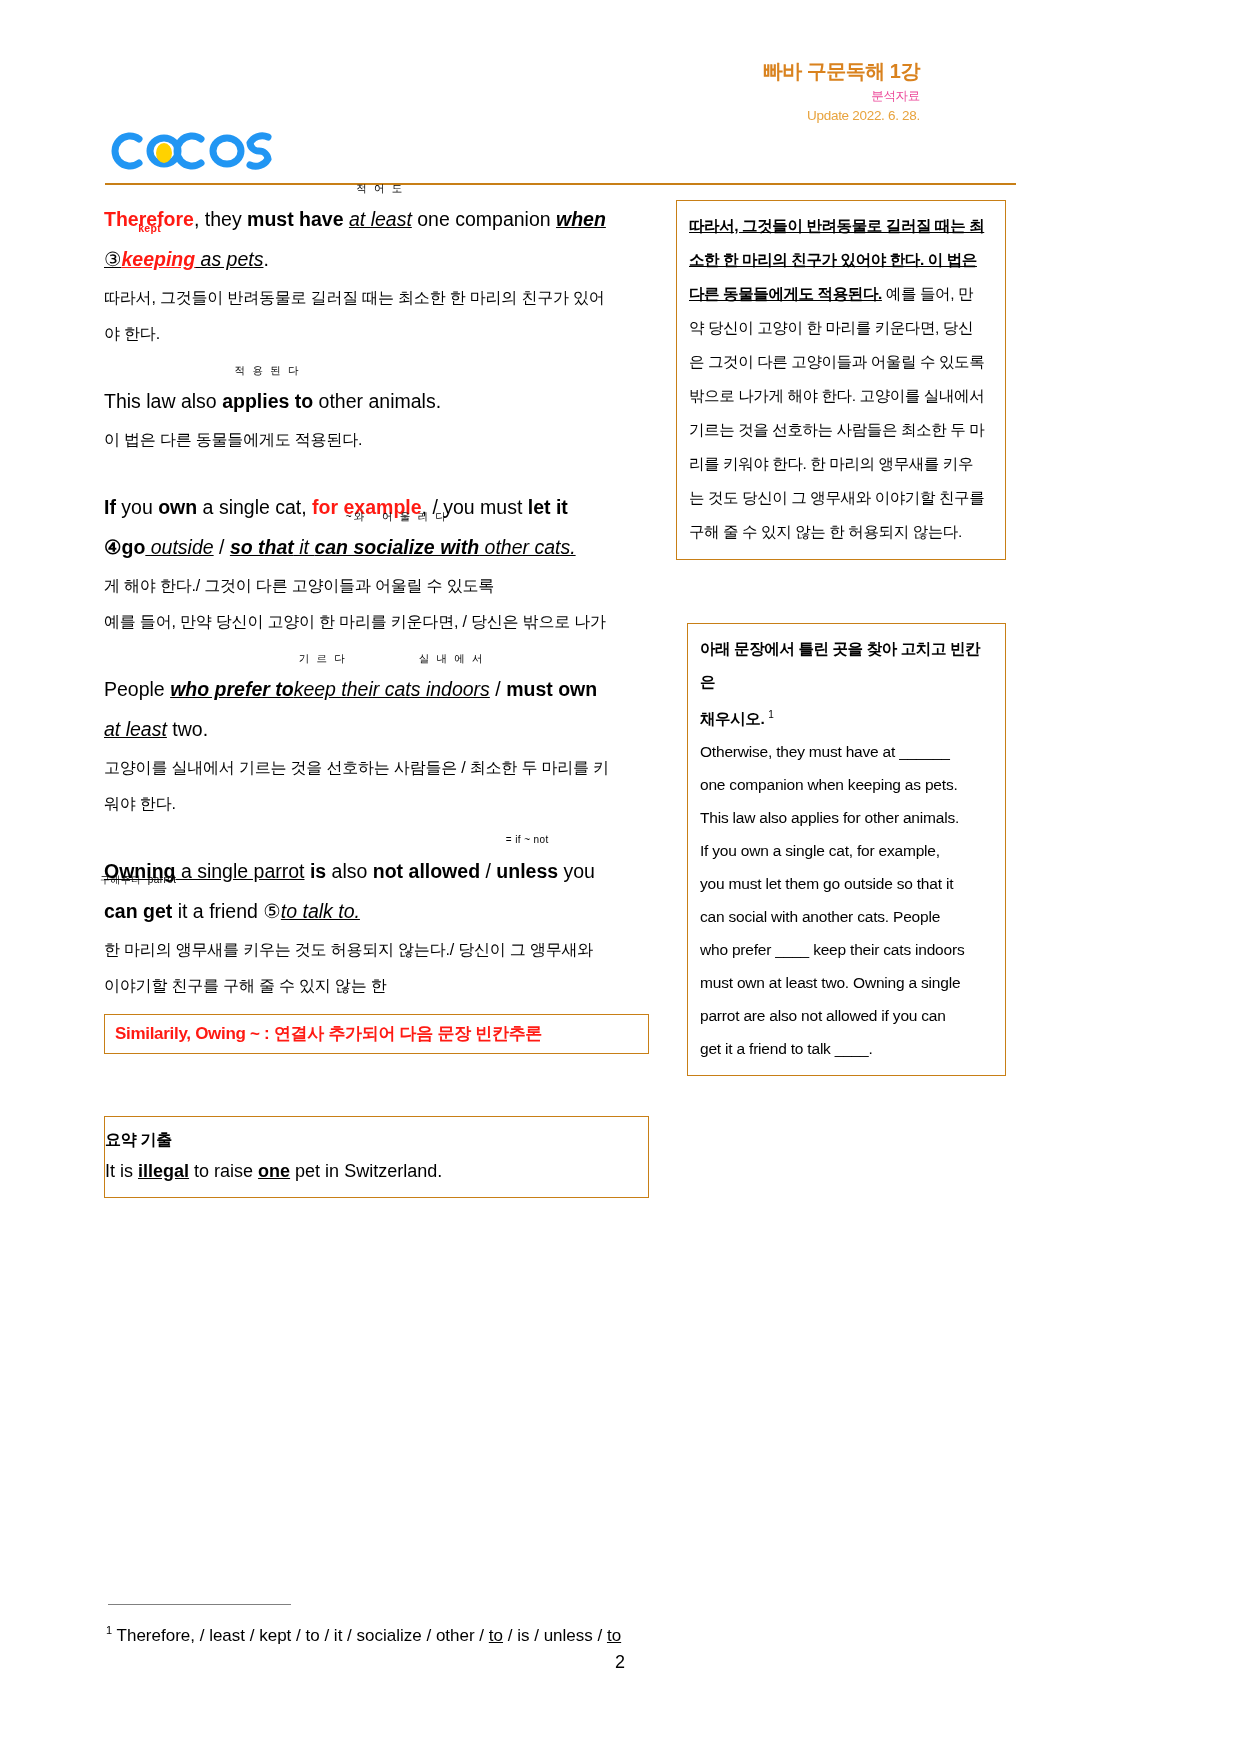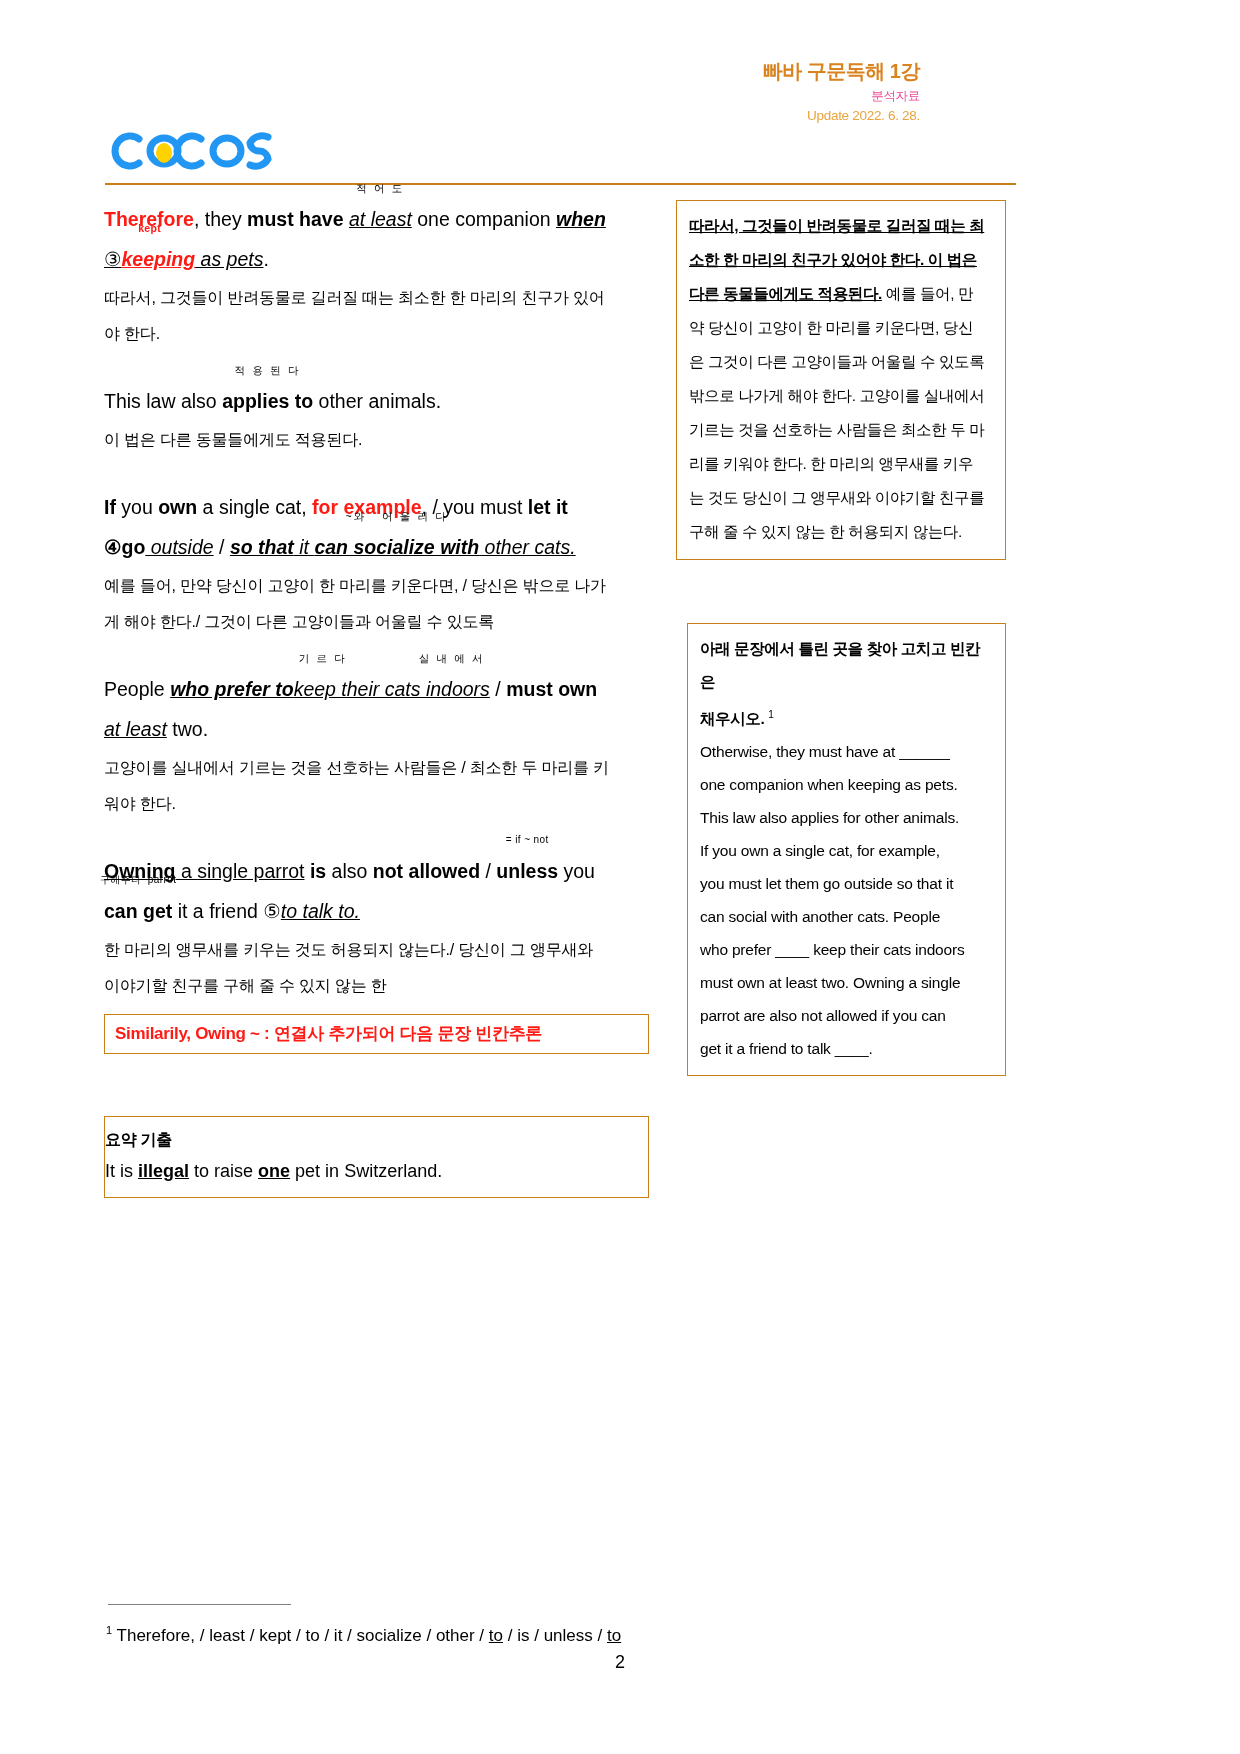--- a/index.html
+++ b/index.html
@@ -262,22 +262,22 @@
       <div class="kor">이 법은 다른 동물들에게도 적용된다.</div>
     </div>
 
     <div class="blk">
       <div class="eng">
         <b>If</b><span> you </span><b>own</b><span> a single cat, </span><b class="red">for example</b><span>, / you must </span><b>let it</b>
       </div>
       <div class="eng">
         <b>④</b><b>go</b><span class="iu"> outside</span><span> / </span><span class="biu">so that</span><span class="iu"> it </span><span class="g"><span class="gt"><span>~와</span>&nbsp;&nbsp;&nbsp;<span>어 울 리 다</span></span><span class="biu">can socialize with</span></span><span class="iu"> other cats. </span>
       </div>
+      <div class="kor">게 해야 한다./ 그것이 다른 고양이들과 어울릴 수 있도록</div>
       <div class="kor">예를 들어, 만약 당신이 고양이 한 마리를 키운다면, / 당신은 밖으로 나가</div>
-      <div class="kor">게 해야 한다./ 그것이 다른 고양이들과 어울릴 수 있도록</div>
     </div>
 
     <div class="blk">
       <div class="eng">
         <span>People </span><span class="biu">who prefer to</span><span class="g"><span class="gt"><span>기 르 다</span>&nbsp;&nbsp;&nbsp;&nbsp;&nbsp;&nbsp;&nbsp;&nbsp;&nbsp;&nbsp;&nbsp;&nbsp;&nbsp;&nbsp;<span>실 내 에 서</span></span><span class="iu"> keep their cats indoors</span></span><span> / </span><b>must own</b>
       </div>
       <div class="eng">
         <span class="iu">at least</span><span> two.</span>
       </div>
       <div class="kor">고양이를 실내에서 기르는 것을 선호하는 사람들은 / 최소한 두 마리를 키</div>

